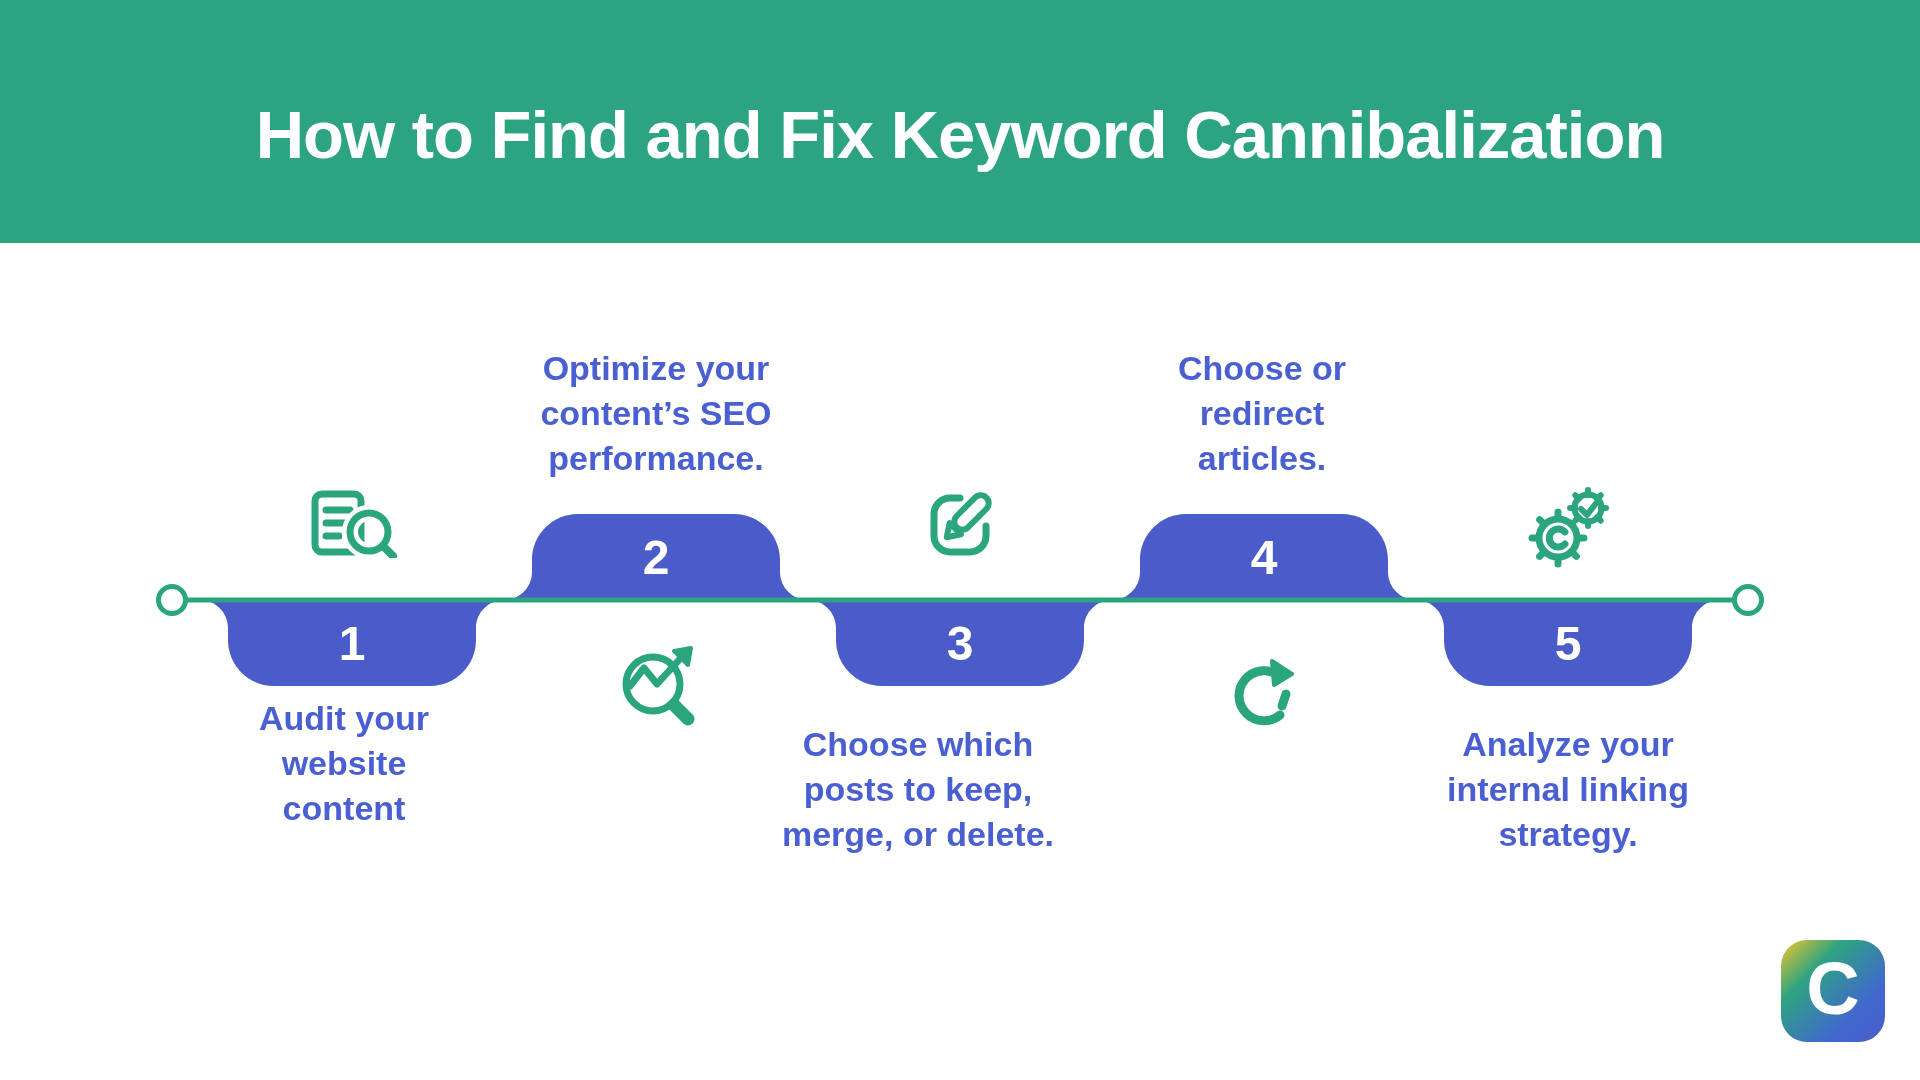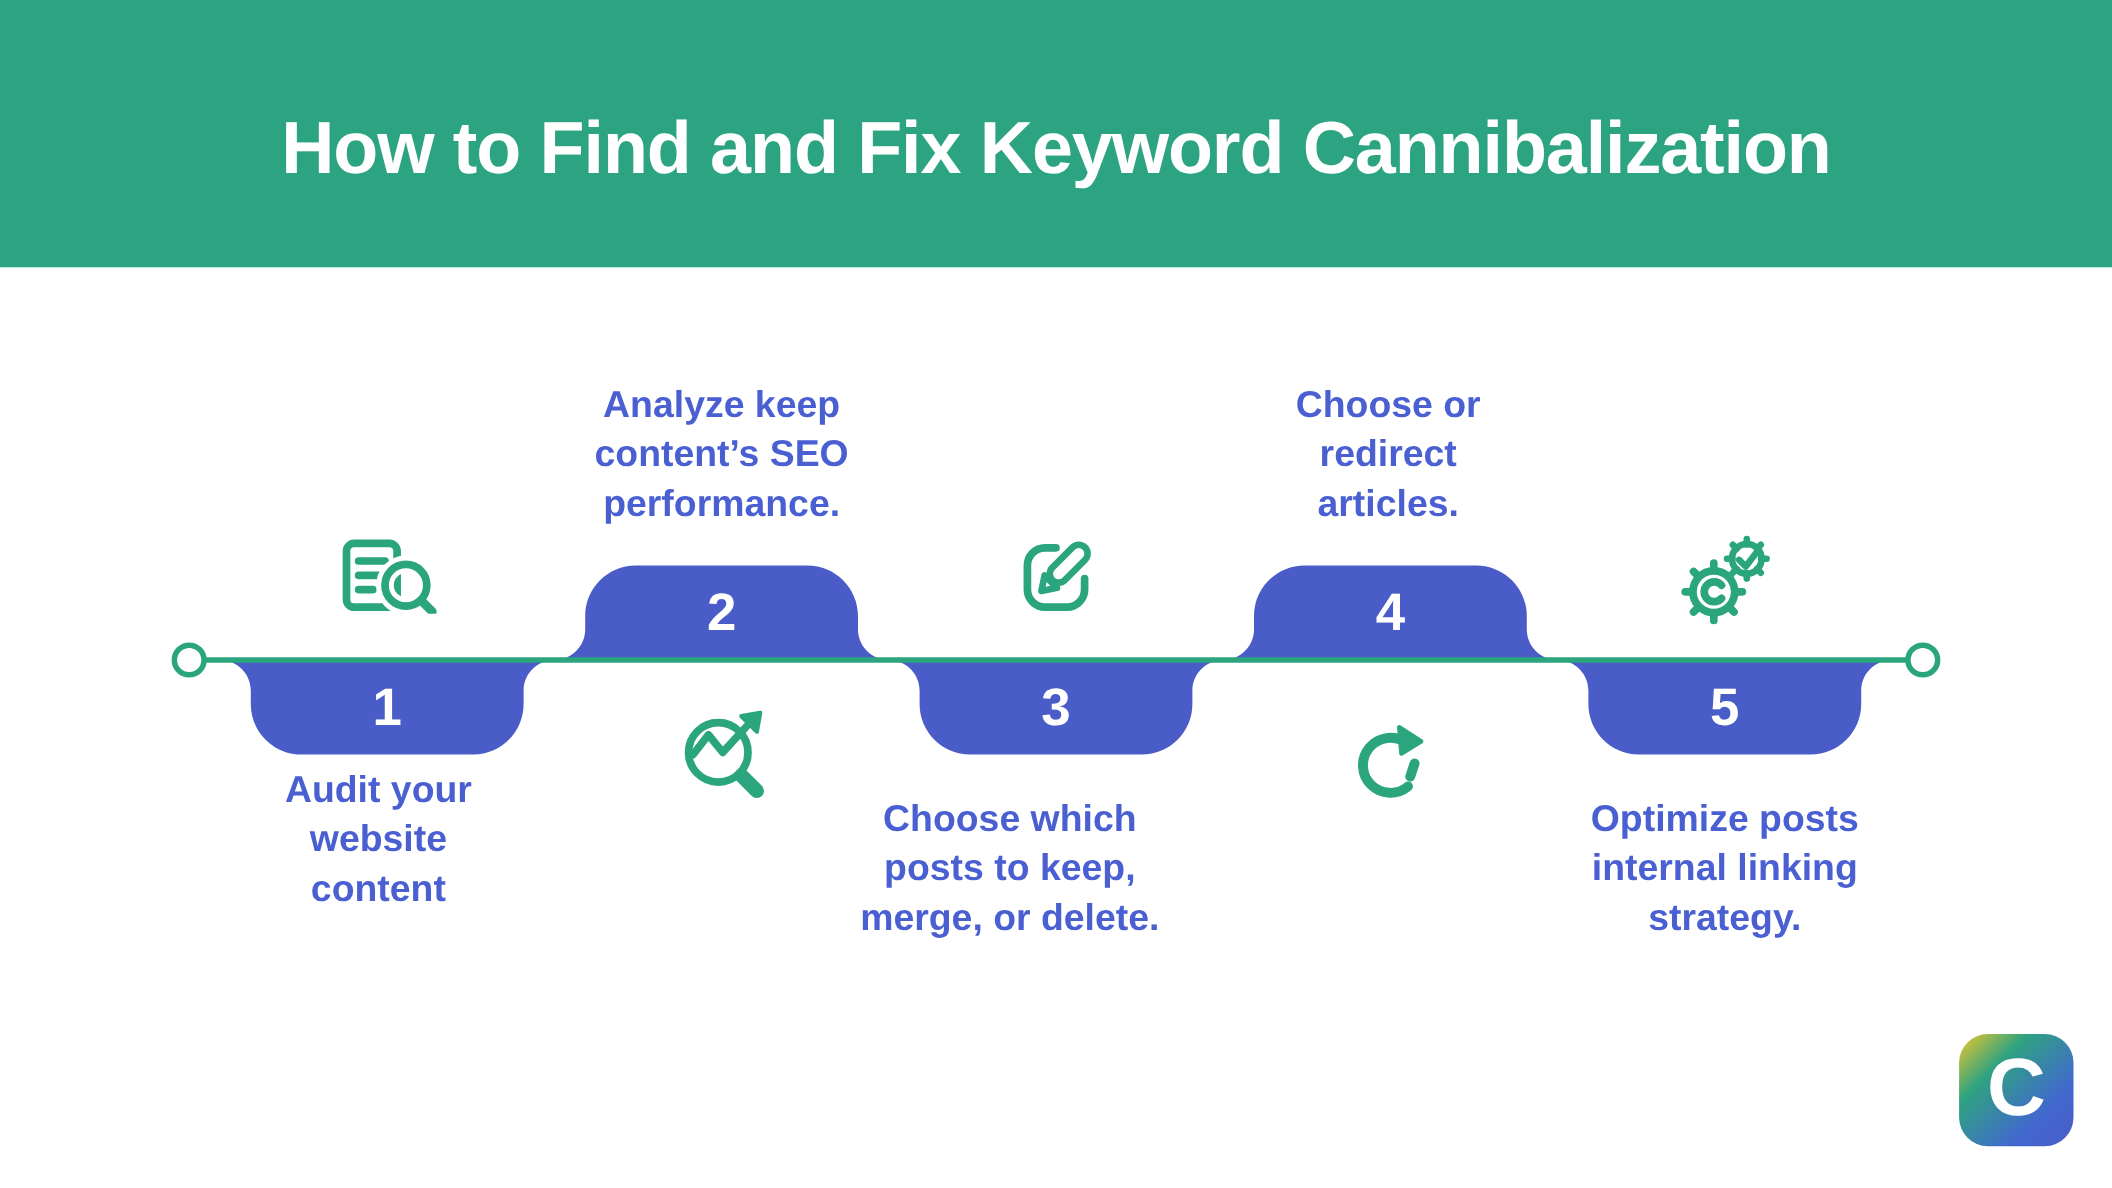--- a/index.html
+++ b/index.html
@@ -67,30 +67,30 @@
 
   <div class="num num1">1</div>
   <div class="num num2">2</div>
   <div class="num num3">3</div>
   <div class="num num4">4</div>
   <div class="num num5">5</div>
 
   <div class="label lbl1">Audit your
 website
 content</div>
-  <div class="label lbl2">Analyze keep
+  <div class="label lbl2">Optimize your
 content’s SEO
 performance.</div>
   <div class="label lbl3">Choose which
 posts to keep,
 merge, or delete.</div>
   <div class="label lbl4">Choose or
 redirect
 articles.</div>
-  <div class="label lbl5">Optimize posts
+  <div class="label lbl5">Analyze your
 internal linking
 strategy.</div>
 
   <svg class="icon ic1" width="88" height="68" viewBox="0 0 88 68" aria-hidden="true">
     <rect class="st" x="5" y="4" width="46" height="58" rx="7" stroke-width="7"></rect>
     <path class="st" d="M16 20 H40 M16 33 H36 M16 46 H29" stroke-width="7"></path>
     <circle class="halo" cx="59" cy="42" r="19" stroke-width="16"></circle>
     <circle class="st" cx="59" cy="42" r="19" stroke-width="7"></circle>
     <path class="st" d="M73 56 L83 66" stroke-width="8"></path>
   </svg>

